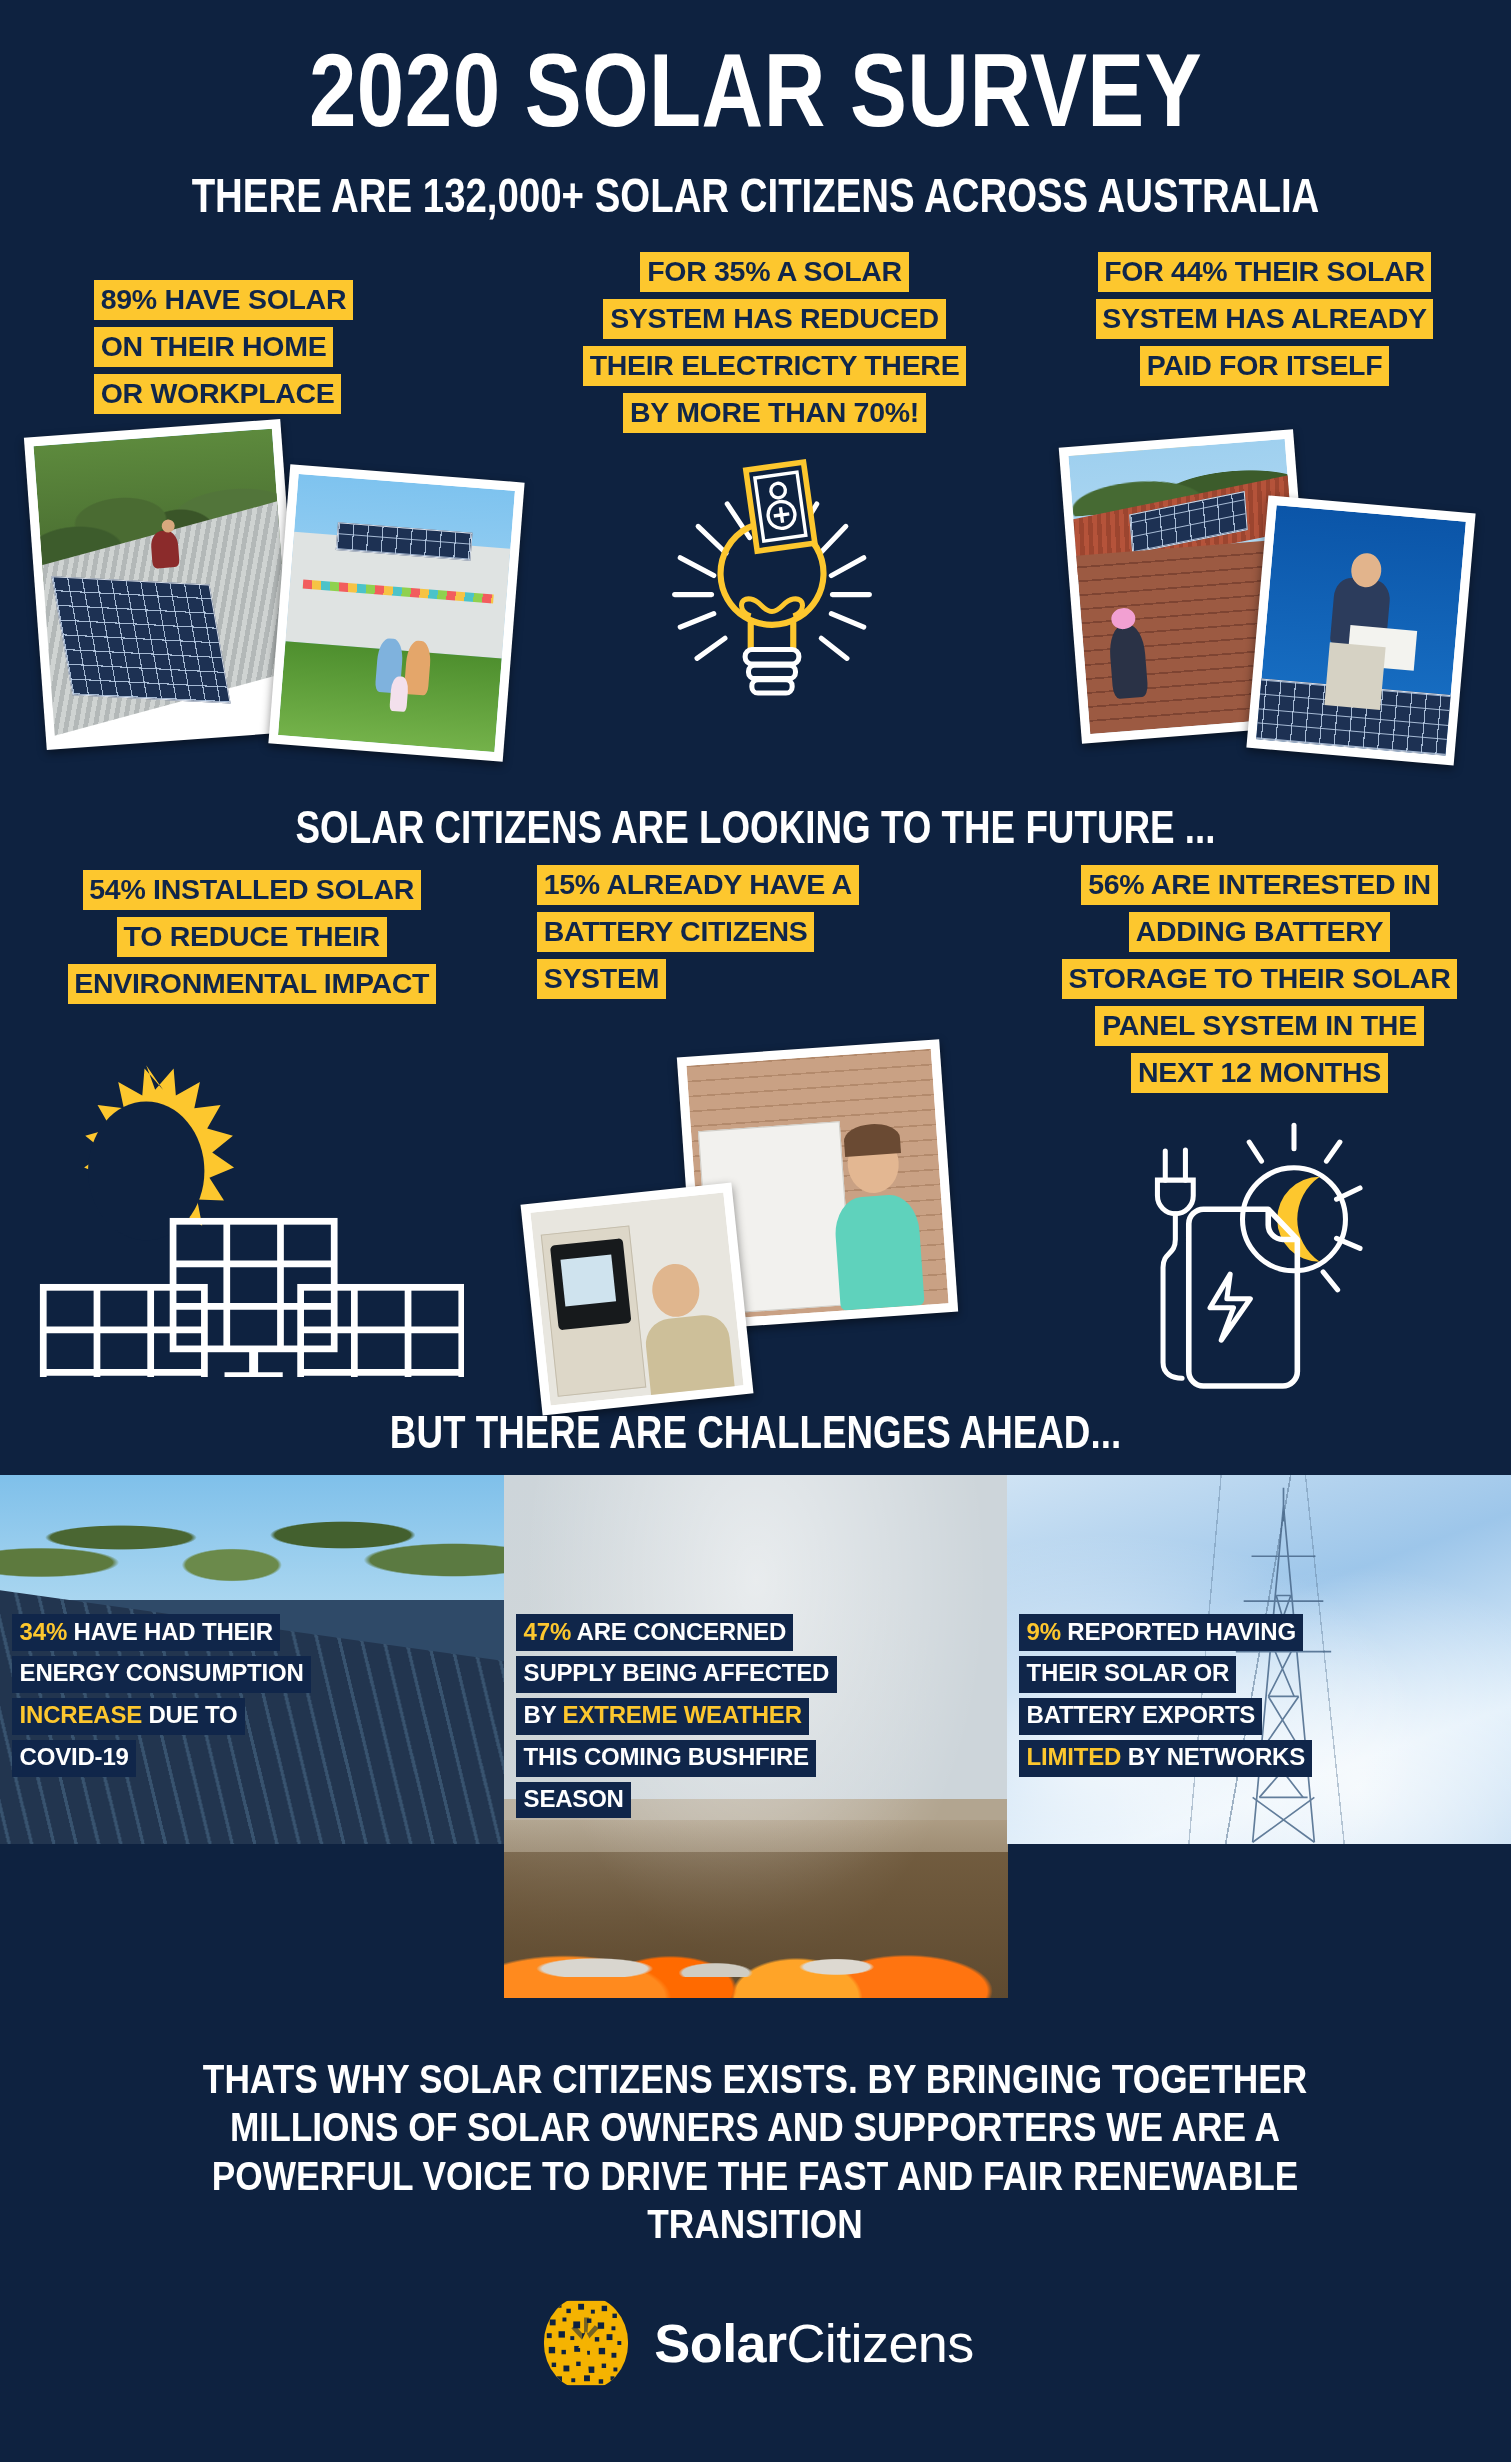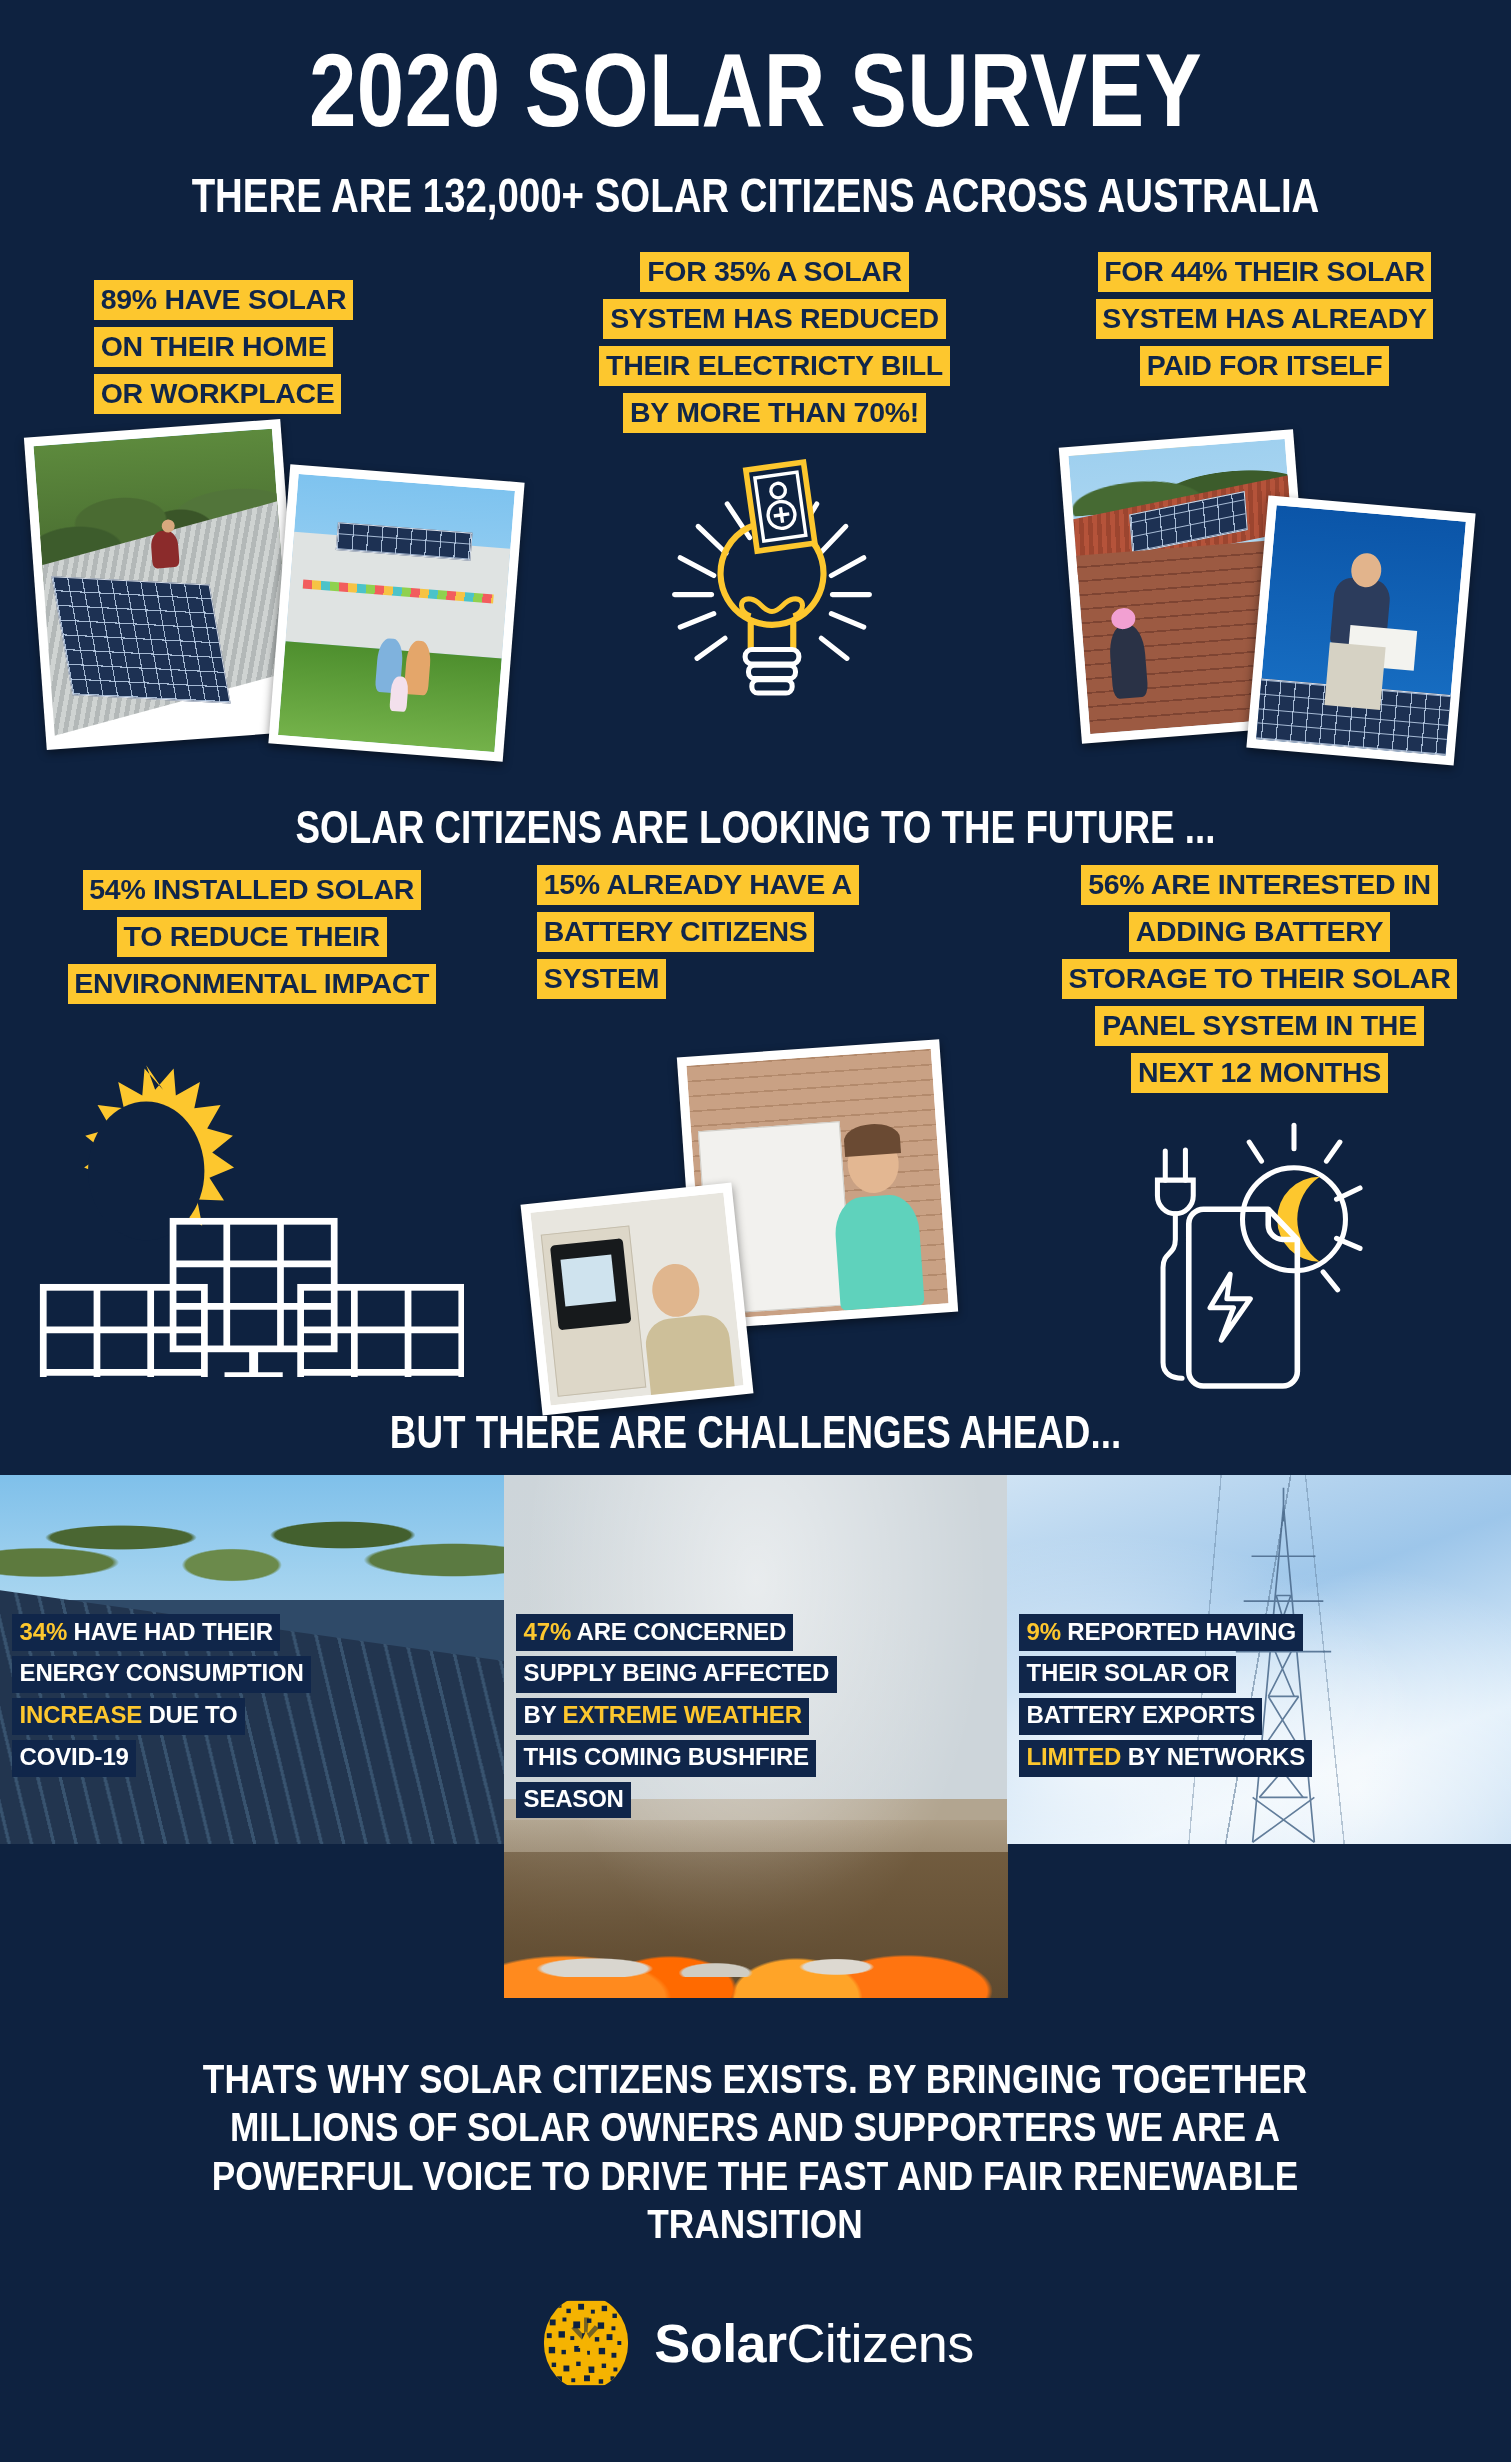--- a/index.html
+++ b/index.html
@@ -171,21 +171,21 @@
 
 <div class="stat-block al-left" id="stat-89">
   <div class="ln">89% HAVE SOLAR</div>
   <div class="ln">ON THEIR HOME</div>
   <div class="ln">OR WORKPLACE</div>
 </div>
 
 <div class="stat-block al-center" id="stat-35">
   <div class="ln">FOR 35% A SOLAR</div>
   <div class="ln">SYSTEM HAS REDUCED</div>
-  <div class="ln">THEIR ELECTRICTY BILL</div>
+  <div class="ln">THEIR ELECTRICTY THERE</div>
   <div class="ln">BY MORE THAN 70%!</div>
 </div>
 
 <div class="stat-block al-center" id="stat-44">
   <div class="ln">FOR 44% THEIR SOLAR</div>
   <div class="ln">SYSTEM HAS ALREADY</div>
   <div class="ln">PAID FOR ITSELF</div>
 </div>
 
 <div class="frame" style="left:35px; top:428px; width:257px; height:313px; transform:rotate(-4.2deg);">

